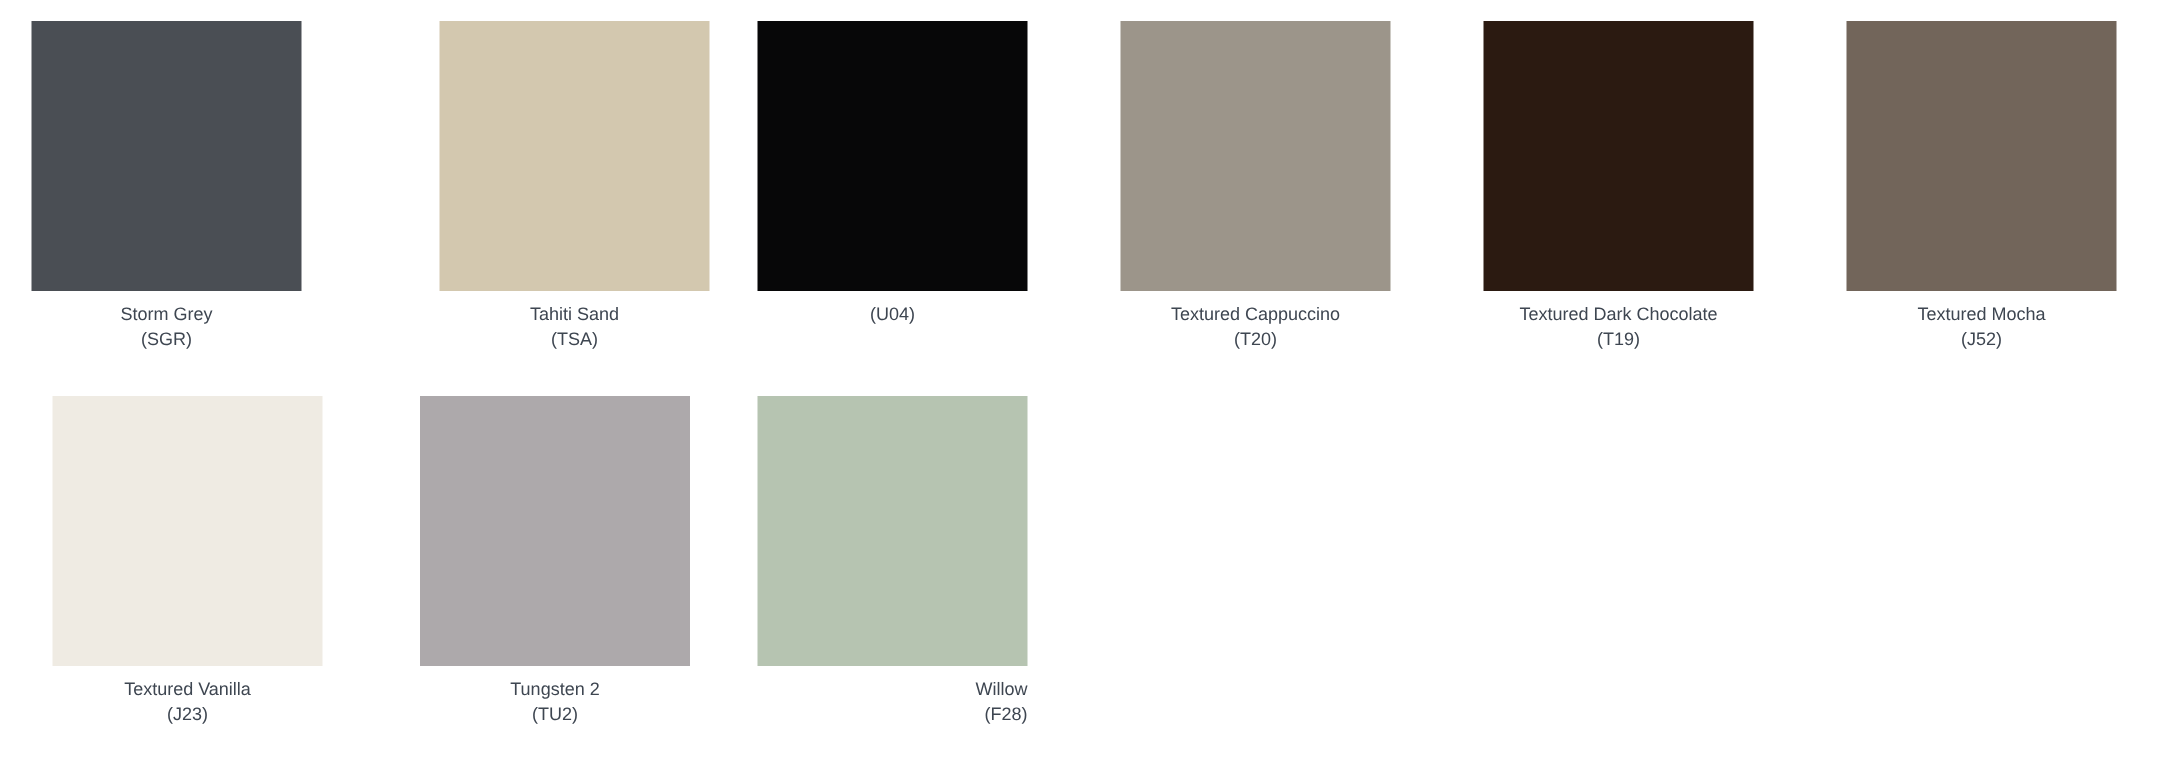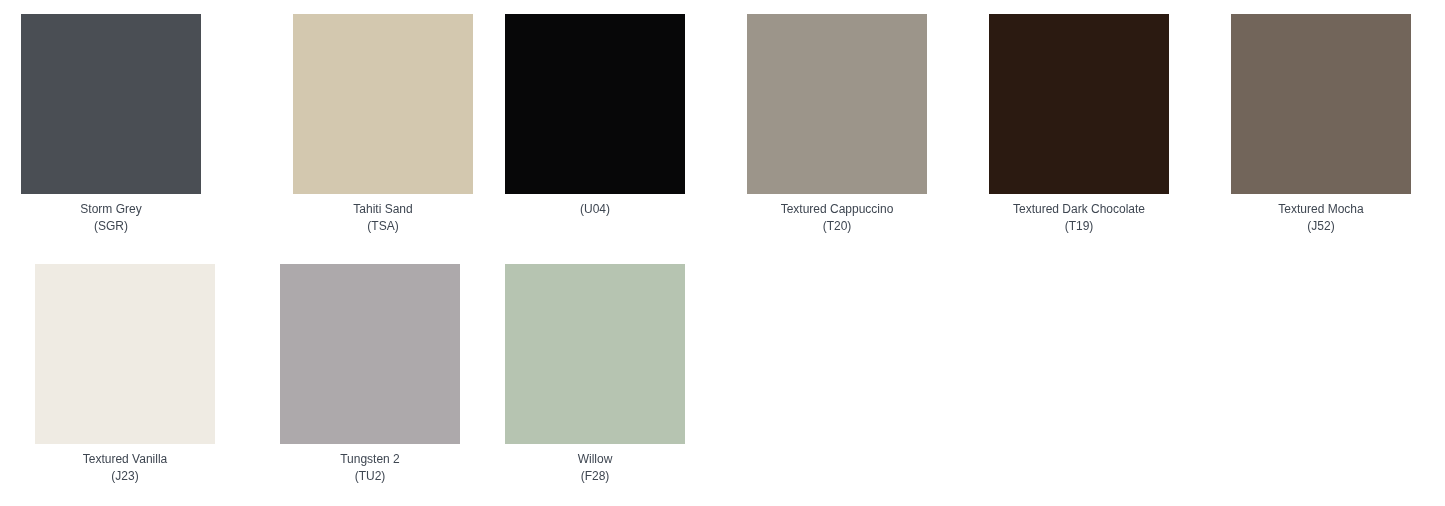--- a/index.html
+++ b/index.html
@@ -93,20 +93,20 @@
         <span class="swatch-code">(J23)</span>
       </div>
     </div>
     <div class="swatch-cell" style="left: 263px; top: 264px; padding-left: 17px;">
       <div class="swatch-chip" style="background-color: rgb(173, 169, 171);"></div>
       <div class="swatch-caption">
         <span class="swatch-name">Tungsten 2</span>
         <span class="swatch-code">(TU2)</span>
       </div>
     </div>
-    <div class="swatch-cell" style="left: 505px; top: 264px;">
+    <div class="swatch-cell" style="left: 505px; top: 264px; text-align: right;">
       <div class="swatch-chip" style="background-color: rgb(182, 196, 177);"></div>
       <div class="swatch-caption">
         <span class="swatch-name">Willow</span>
         <span class="swatch-code">(F28)</span>
       </div>
     </div>
   </div>
 
 </body></html>

